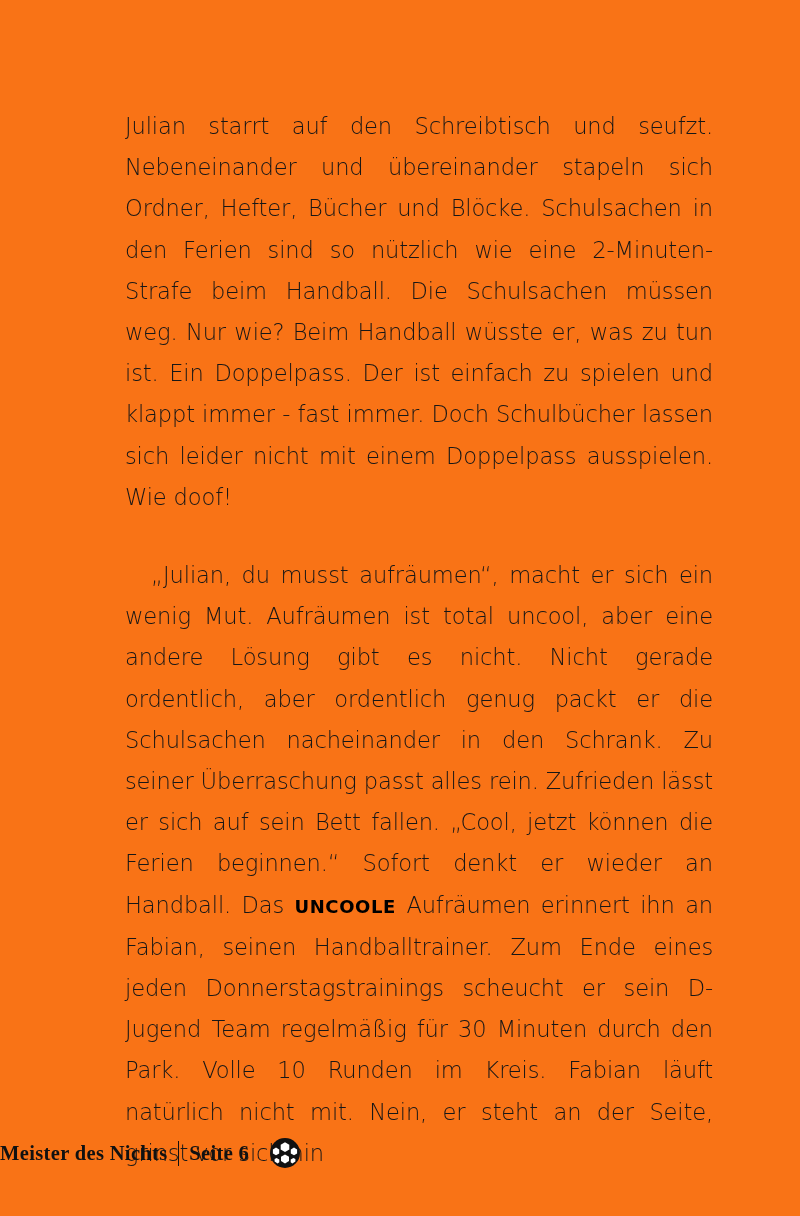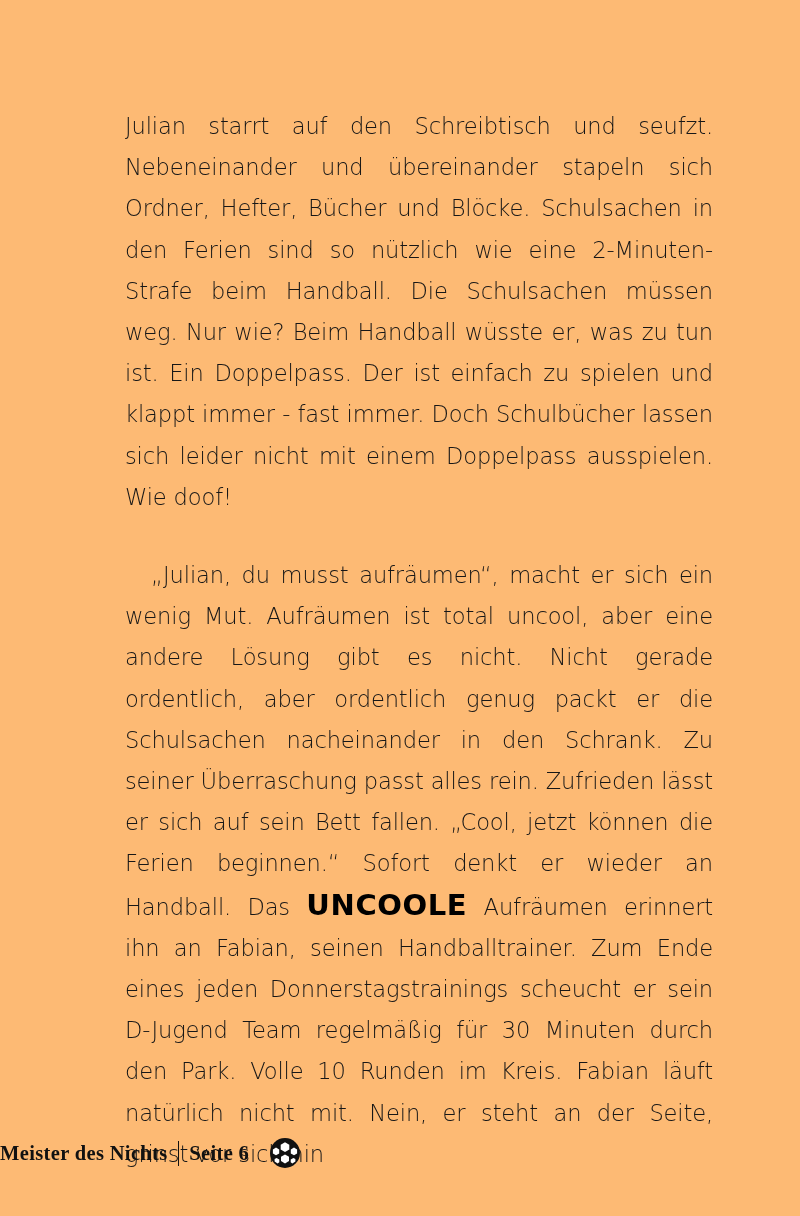--- a/index.html
+++ b/index.html
@@ -12,21 +12,21 @@
     height: 1216px;
     position: relative;
     overflow: hidden;
     font-family: "DejaVu Sans", sans-serif;
     color: #1a1a1a;
   }
 
   .page {
     position: absolute;
     inset: 0;
-    background: #fdba74;
+    background: #f97316;
   }
 
   
   .text-column {
     position: absolute;
     left: 125px;
     top: 106px;
     width: 588px;
   }
 
@@ -59,21 +59,21 @@
     width: 100%;
   }
   .para.no-stretch::after {
     content: none;
   }
 
   .emph-bold {
     font-family: "DejaVu Sans", sans-serif;
     font-weight: 700;
     letter-spacing: 0.6px;
-    font-size: 29px;
+    font-size: 18px;
     color: #000000;
   }
 
   
   .footer {
     position: absolute;
     left: 0;
     right: 0;
     top: 1131px;
     height: 44px;

